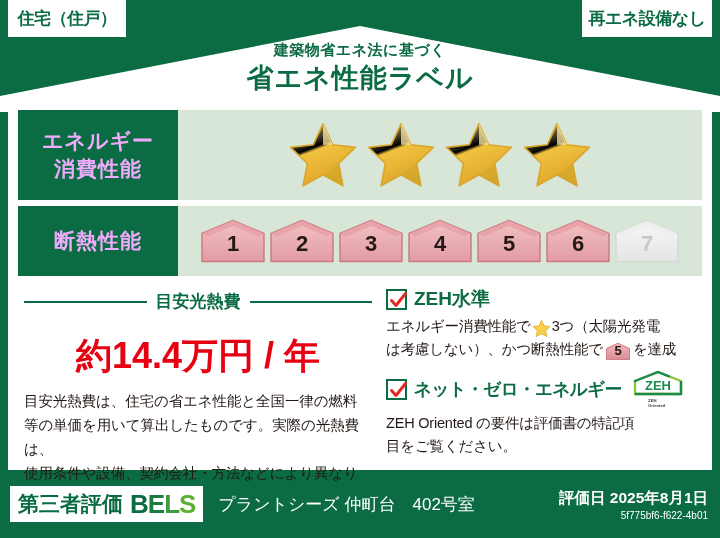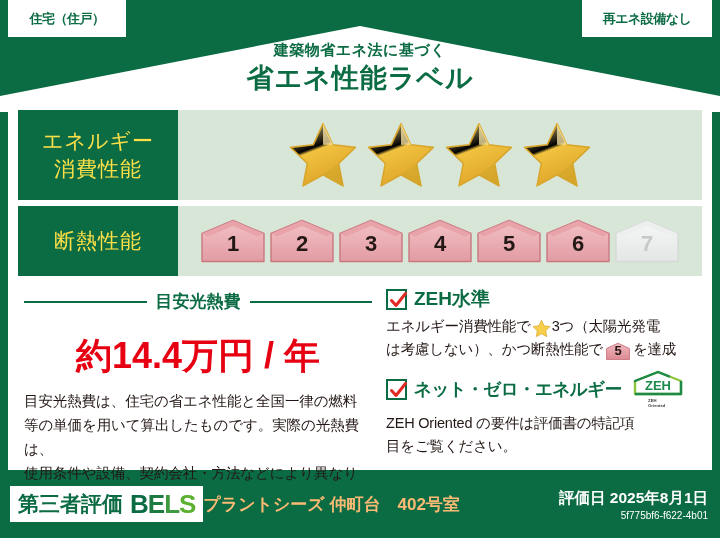--- a/index.html
+++ b/index.html
@@ -5,21 +5,21 @@
   * { box-sizing: border-box; margin: 0; padding: 0; }
   html, body {
     width: 720px; height: 538px;
     font-family: "Liberation Sans", "DejaVu Sans", sans-serif;
   }
   body { background: #0b6b43; position: relative; overflow: hidden; }
 
   
   .corner-tag {
     position: absolute; top: 0; background: #ffffff;
-    color: #0b6b43; font-weight: bold; font-size: 13px;
+    color: #0b6b43; font-weight: bold; font-size: 17px;
     display: flex; align-items: center; justify-content: center;
     letter-spacing: -0.5px;
   }
   #tag-left  { left: 8px;  width: 118px; height: 37px; }
   #tag-right { right: 8px; width: 130px; height: 37px; }
 
   
   .roof {
     position: absolute; top: 26px; left: 0; width: 720px; height: 86px;
   }
@@ -43,22 +43,22 @@
     position: absolute; left: 8px; top: 104px;
     width: 704px; height: 366px; background: #ffffff;
   }
 
   
   .perf-row {
     display: flex; align-items: stretch;
     margin: 6px 10px 0 10px;
   }
   .perf-label {
-    width: 160px; background: #0b6b43; color: #fde047;
-    font-weight: normal; font-size: 21px; letter-spacing: 1px;
+    width: 160px; background: #0b6b43; color: #f0abfc;
+    font-weight: bold; font-size: 21px; letter-spacing: 1px;
     display: flex; flex-direction: column; align-items: center;
     justify-content: center; line-height: 1.32; text-align: center;
   }
   .perf-value {
     flex: 1; background: #d7e6d6;
     display: flex; align-items: center; justify-content: center;
   }
   #row-energy { height: 90px; }
   #row-insul  { height: 70px; justify-content: space-between; }
   #row-insul .perf-label { font-size: 21px; }
@@ -144,22 +144,22 @@
     background: #ffffff; margin-left: 10px; height: 36px;
     display: flex; align-items: center; padding: 0 8px; gap: 7px;
   }
   .bels-jp { color: #0b6b43; font-weight: bold; font-size: 21px; letter-spacing: 0px; }
   .bels-en { font-size: 26px; font-weight: bold; letter-spacing: -1px; }
   .bels-en span:nth-child(1) { color: #0b6b43; }
   .bels-en span:nth-child(2) { color: #1d7a41; }
   .bels-en span:nth-child(3) { color: #3f9a3f; }
   .bels-en span:nth-child(4) { color: #5cb030; }
   .building-name {
-    color: #fdba74; font-size: 17px; margin-left: 0;
-    letter-spacing: 0px; font-weight: bold;
+    color: #ffffff; font-size: 17px; margin-left: 15px;
+    letter-spacing: 0px; font-weight: normal;
   }
   .footer-right {
     margin-left: auto; margin-right: 12px; text-align: right; color: #ffffff;
   }
   .eval-date { font-size: 15.5px; font-weight: bold; letter-spacing: 0px; }
   .eval-id { font-size: 10px; margin-top: 1px; letter-spacing: 0px; }
 </style>
 </head>
 <body>
 

